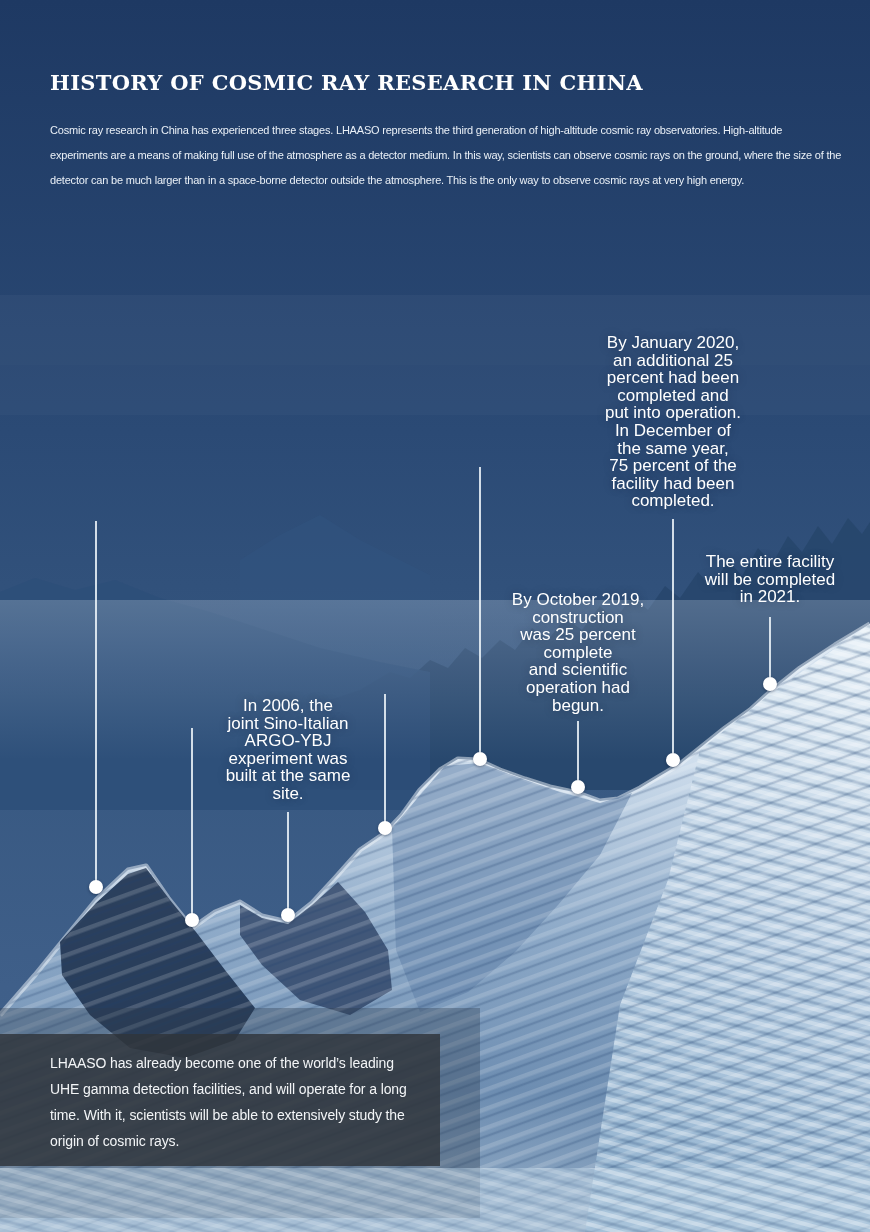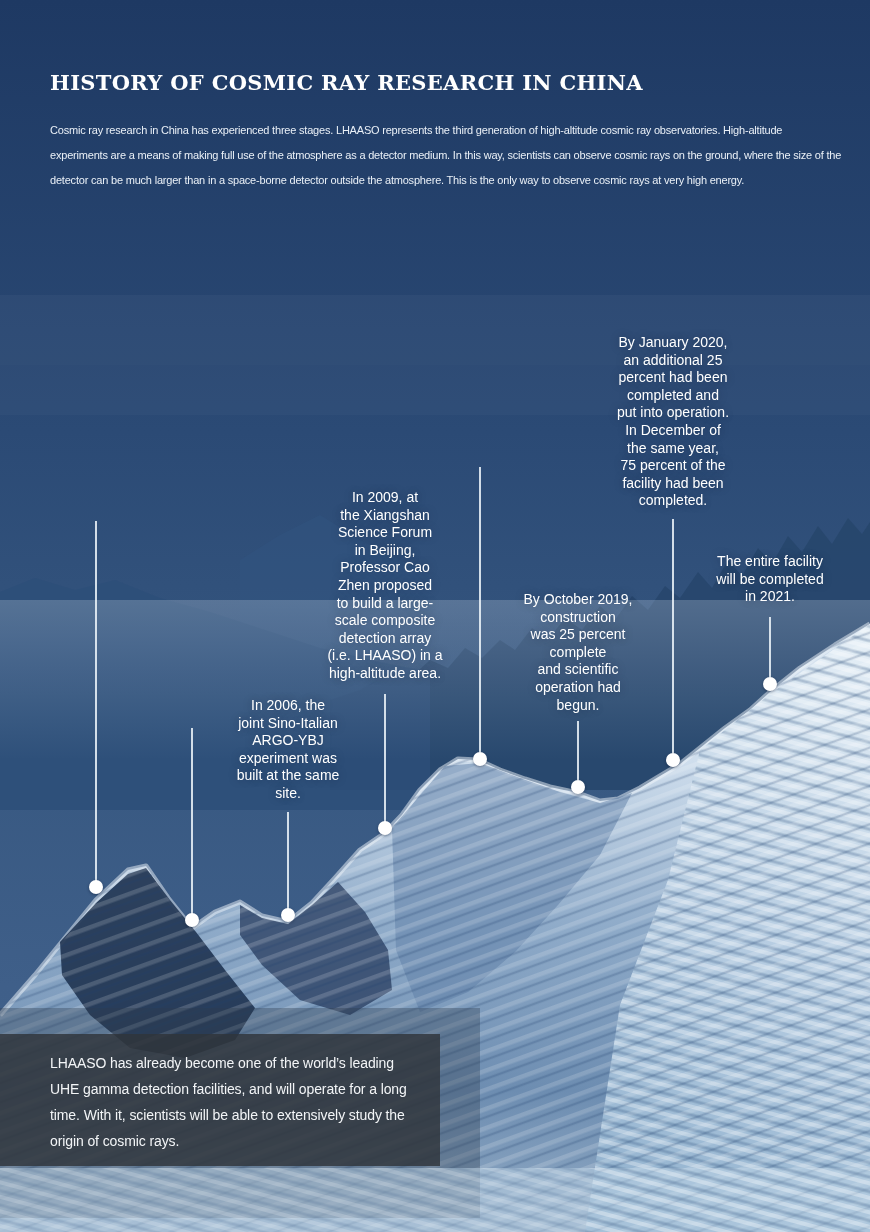--- a/index.html
+++ b/index.html
@@ -15,21 +15,21 @@
     letter-spacing:.3px; color:#ffffff;
   }
   .intro {
     position:absolute; left:50px; top:118px; width:792px; margin:0;
     font-size:11px; line-height:25px; letter-spacing:-.2px; color:#eaf0f7;
   }
 
   .event { position:absolute; inset:0; pointer-events:none; }
   .ev-text {
     position:absolute; left:var(--tx); top:var(--ty); width:var(--tw);
-    color:#ffffff; font-size:14px; line-height:17.6px; text-align:center;
+    color:#ffffff; font-size:17px; line-height:17.6px; text-align:center;
     white-space:pre-line; text-shadow:0 0 8px rgba(10,25,50,.35);
   }
   .ev-line {
     position:absolute; left:var(--lx); top:var(--lt);
     height:calc(var(--lb) - var(--lt)); width:1.5px;
     background:rgba(240,247,252,.85);
   }
   .ev-dot {
     position:absolute; left:calc(var(--dx) - 7px); top:calc(var(--dy) - 7px);
     width:14px; height:14px; border-radius:50%; background:#ffffff;
@@ -138,31 +138,20 @@
     <div class="ev-text">In 2006, the
 joint Sino-Italian
 ARGO-YBJ
 experiment was
 built at the same
 site.</div>
     <div class="ev-line"></div>
     <div class="ev-dot"></div>
   </div>
   <div class="event ev-2009">
-    <div class="ev-text">In 2009, at
-the Xiangshan
-Science Forum
-in Beijing,
-Professor Cao
-Zhen proposed
-to build a large-
-scale composite
-detection array
-(i.e. LHAASO) in a
-high-altitude area.</div>
     <div class="ev-line"></div>
     <div class="ev-dot"></div>
   </div>
   <div class="event ev-2015">
     <div class="ev-line"></div>
     <div class="ev-dot"></div>
   </div>
   <div class="event ev-2019">
     <div class="ev-text">By October 2019,
 construction

